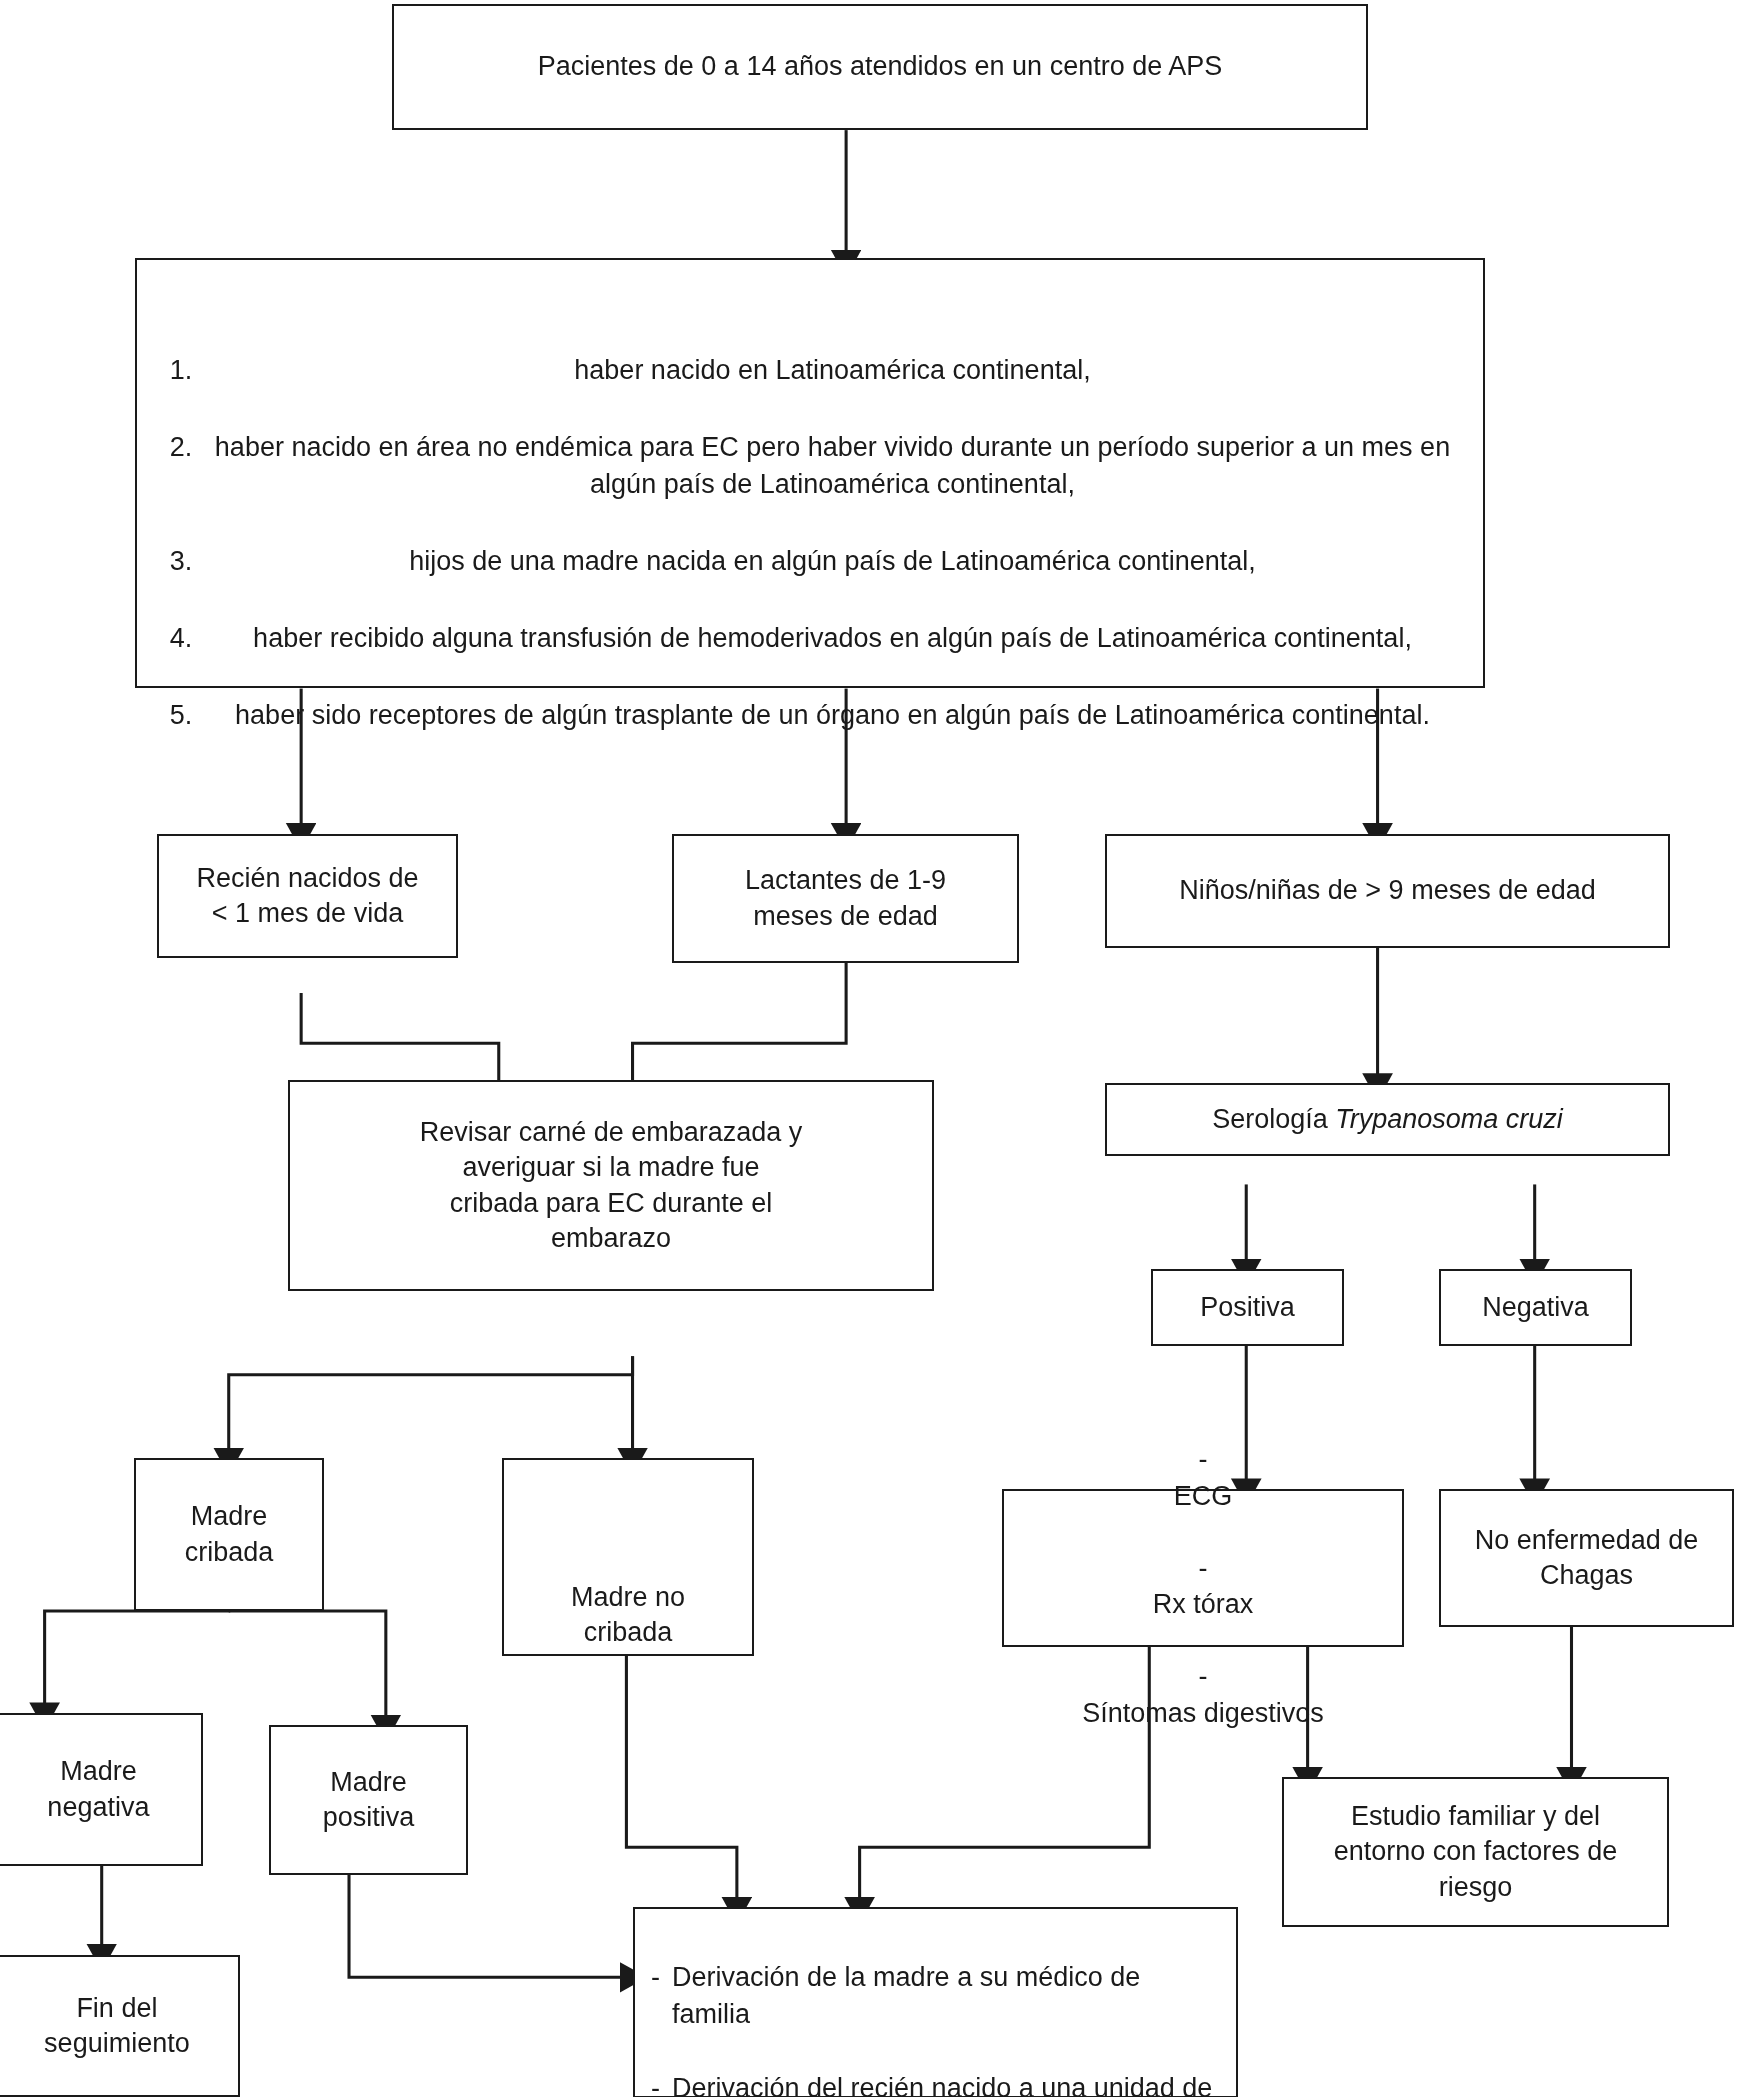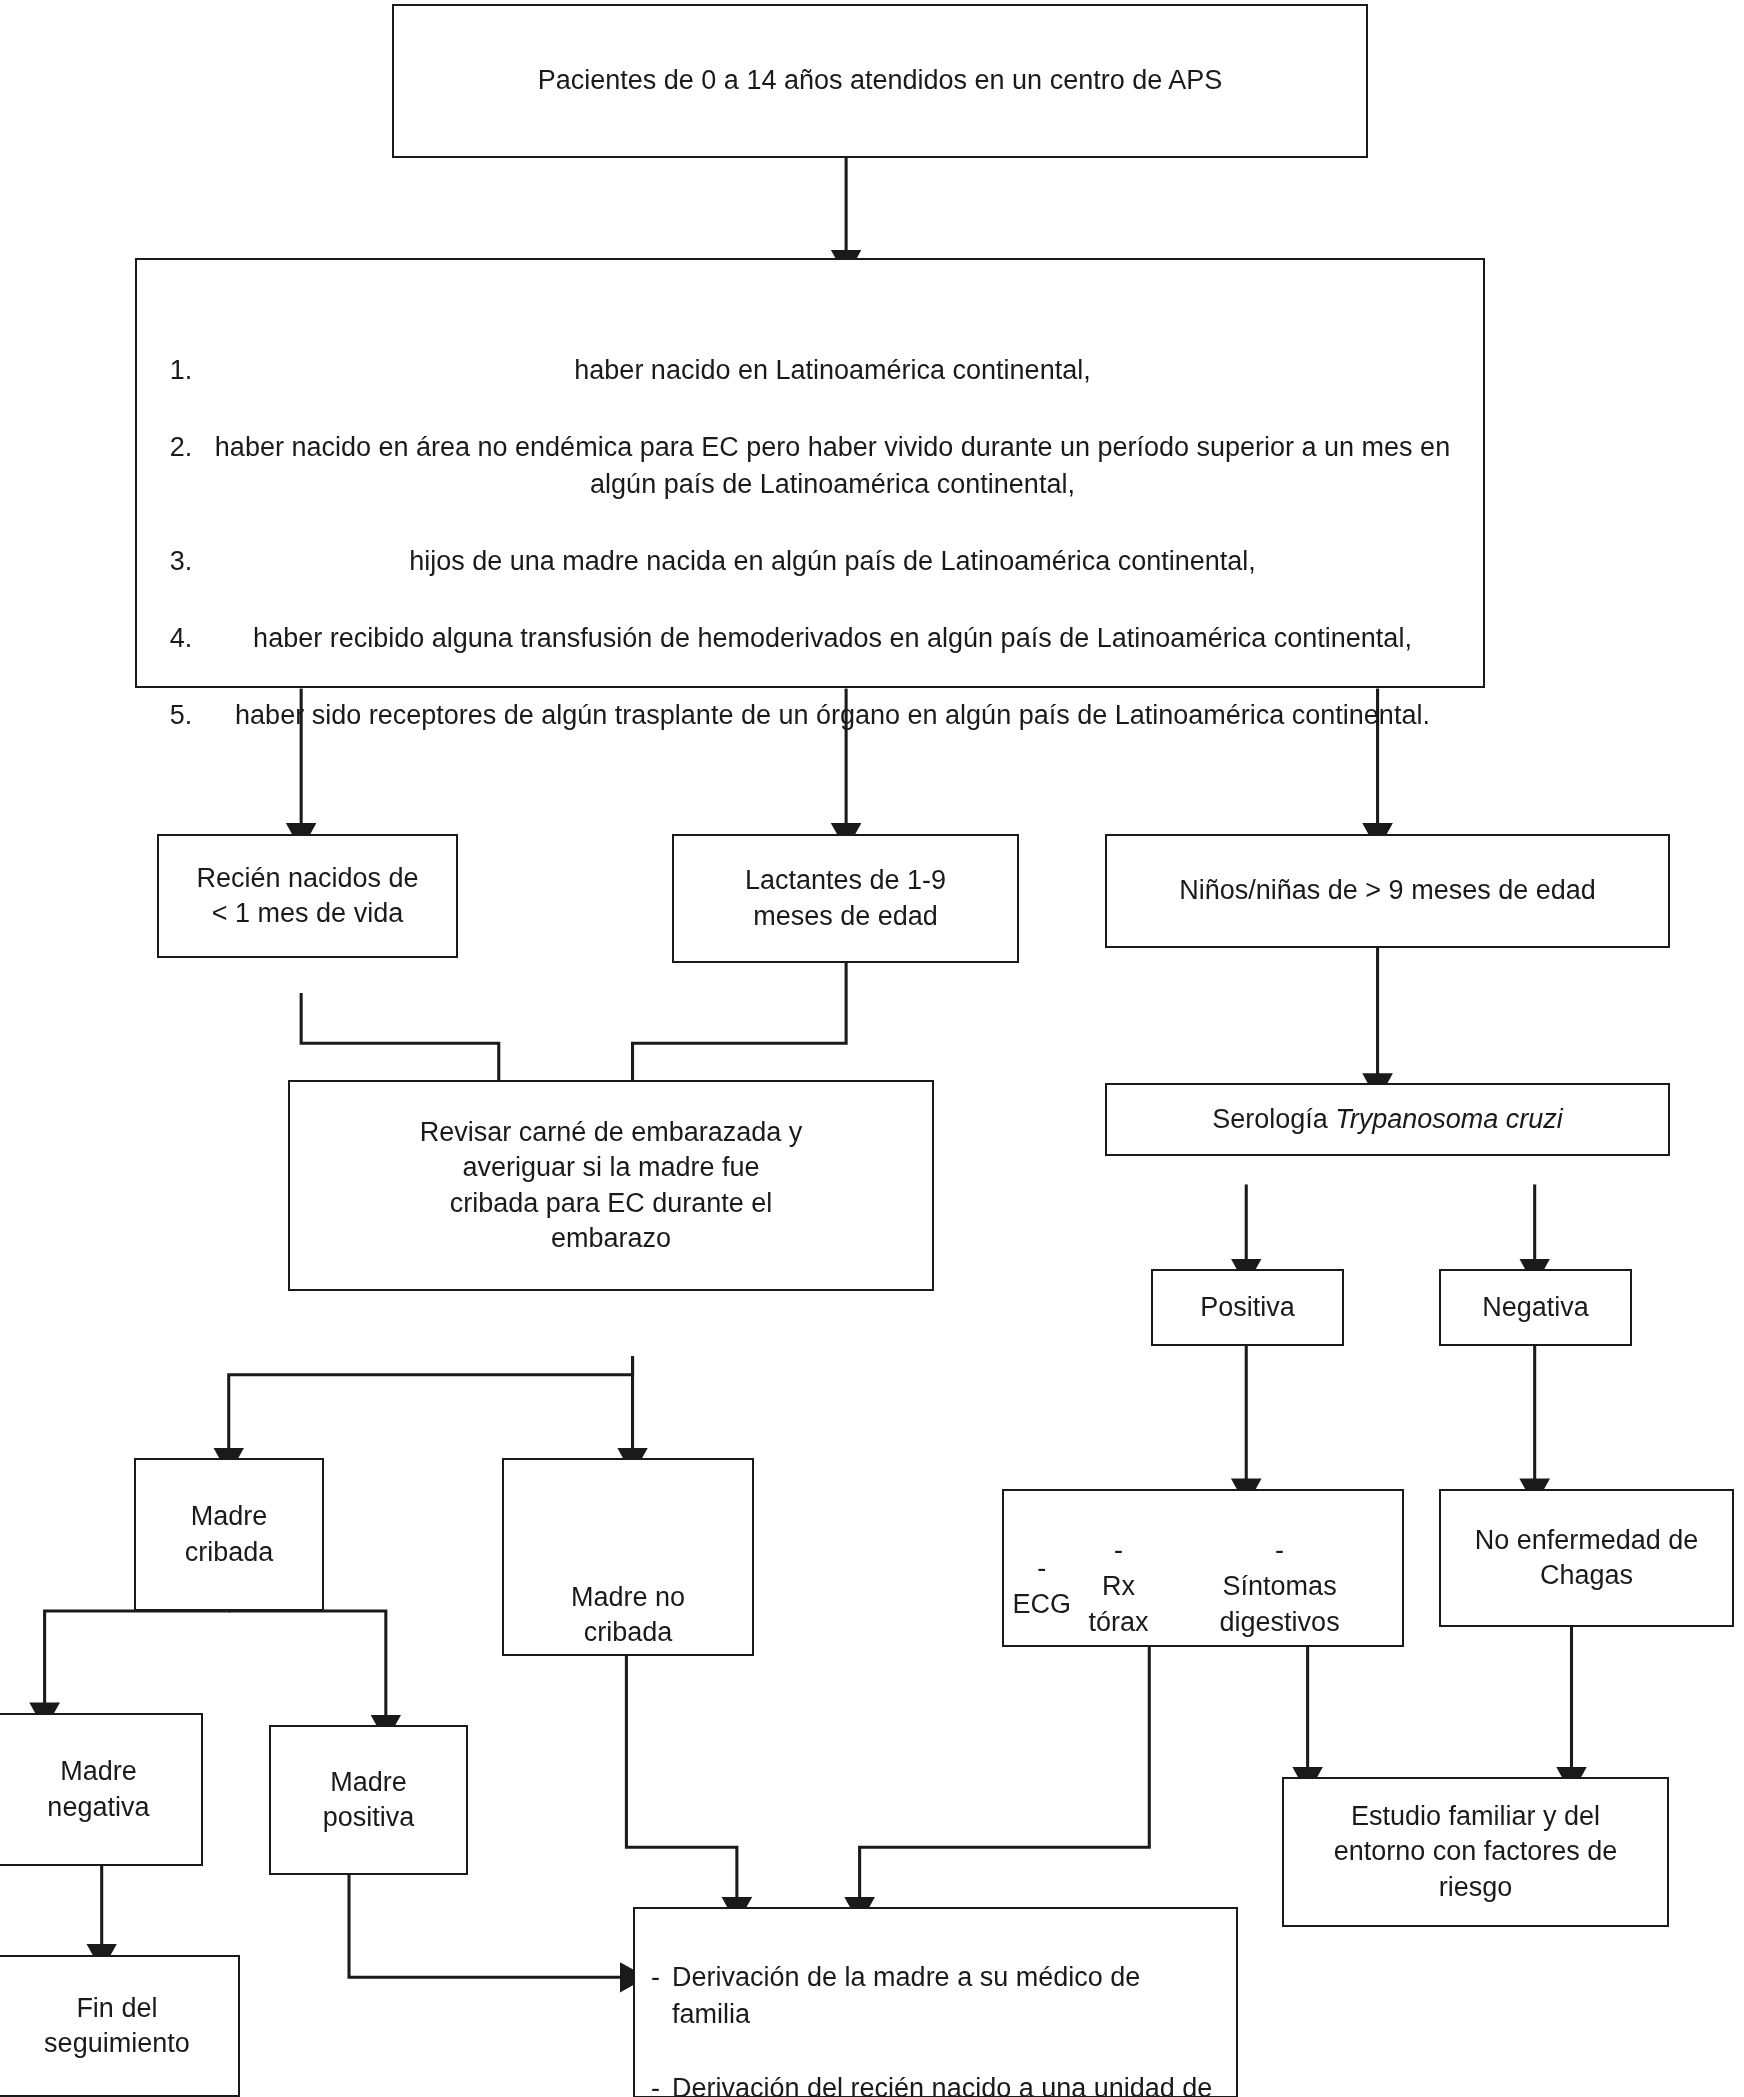--- a/index.html
+++ b/index.html
@@ -125,21 +125,21 @@
       <path d="M1020,2620 L1020,3010 L1200,3010 L1200,3102"></path>
 
       <path d="M1872,2680 L1872,3010 L1400,3010 L1400,3102"></path>
 
       <path d="M2130,2680 L2130,2890"></path>
 
       <path d="M2560,2650 L2560,2890"></path>
     </g>
   </svg>
 
-  <div class="node" style="left:392px; top:3.7px; width:976px; height:154px;">
+  <div class="node" style="left:392px; top:3.7px; width:976px; height:126px;">
     <span class="node-text">Pacientes de 0 a 14 años atendidos en un centro de APS</span>
   </div>
 
   <div class="node crit-box" style="left:135px; top:258px; width:1350px; height:430px;">
     <ul class="crit-list">
       <li>
         <span class="crit-num">1.</span>
         <span class="crit-txt">haber nacido en Latinoamérica continental,</span>
       </li>
       <li>
@@ -197,21 +197,21 @@
   <div class="node" style="left:134px; top:1458px; width:190px; height:153px;">
     <span class="node-text">Madre
 cribada</span>
   </div>
 
   <div class="node" style="left:502px; top:1458px; width:252px; height:198px;align-items:flex-end;">
     <span class="node-text">Madre no
 cribada</span>
   </div>
 
-  <div class="node ctr-bullets" style="left:1002px; top:1489px; width:402px; height:158px; display:flex; flex-direction:row; justify-content:center;">
+  <div class="node ctr-bullets" style="left:1002px; top:1489px; width:402px; height:158px; display:flex; flex-direction:column; justify-content:center;">
     <div>
       <span>-</span>
       <span>ECG</span>
     </div>
     <div>
       <span>-</span>
       <span>Rx tórax</span>
     </div>
     <div>
       <span>-</span>

